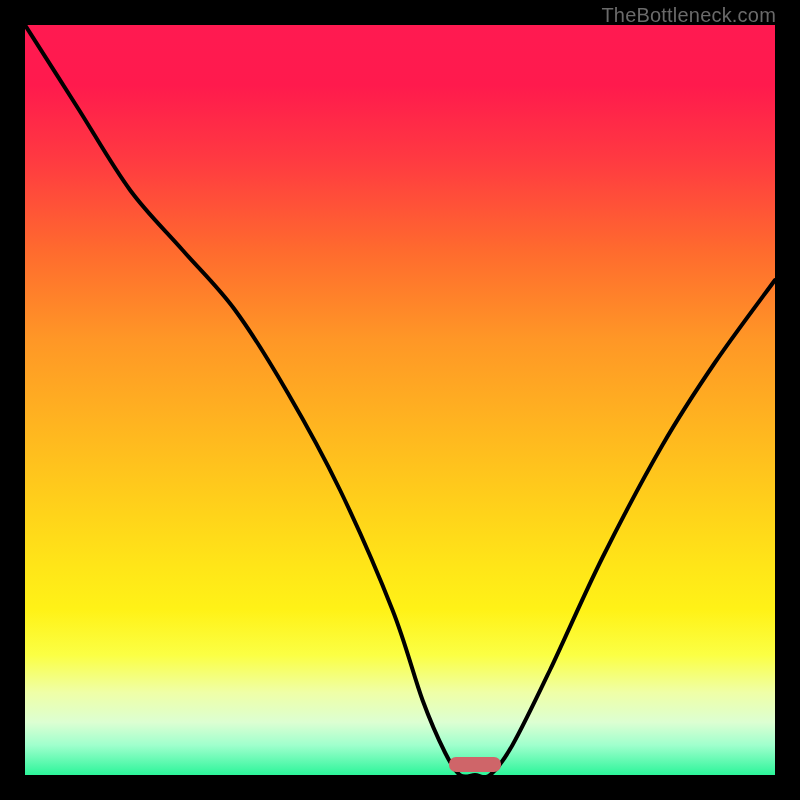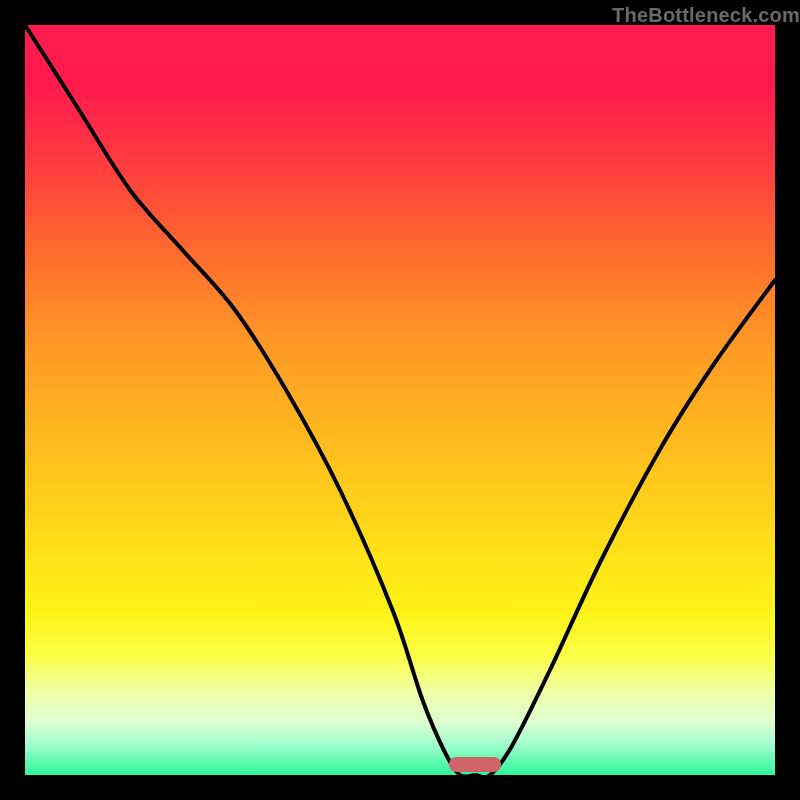--- a/index.html
+++ b/index.html
@@ -13,24 +13,24 @@
   }
   .frame {
     position: relative;
     width: 800px;
     height: 800px;
     background: #000;
   }
   .watermark {
     position: absolute;
     top: 4px;
-    right: 0;
+    right: 24px;
     color: #6a6a6a;
     font-size: 20px;
-    font-weight: 700;
+    font-weight: 400;
     letter-spacing: 0.2px;
     z-index: 10;
   }
   .plot-area {
     position: absolute;
     left: 25px;
     top: 25px;
     width: 750px;
     height: 750px;
     overflow: hidden;

